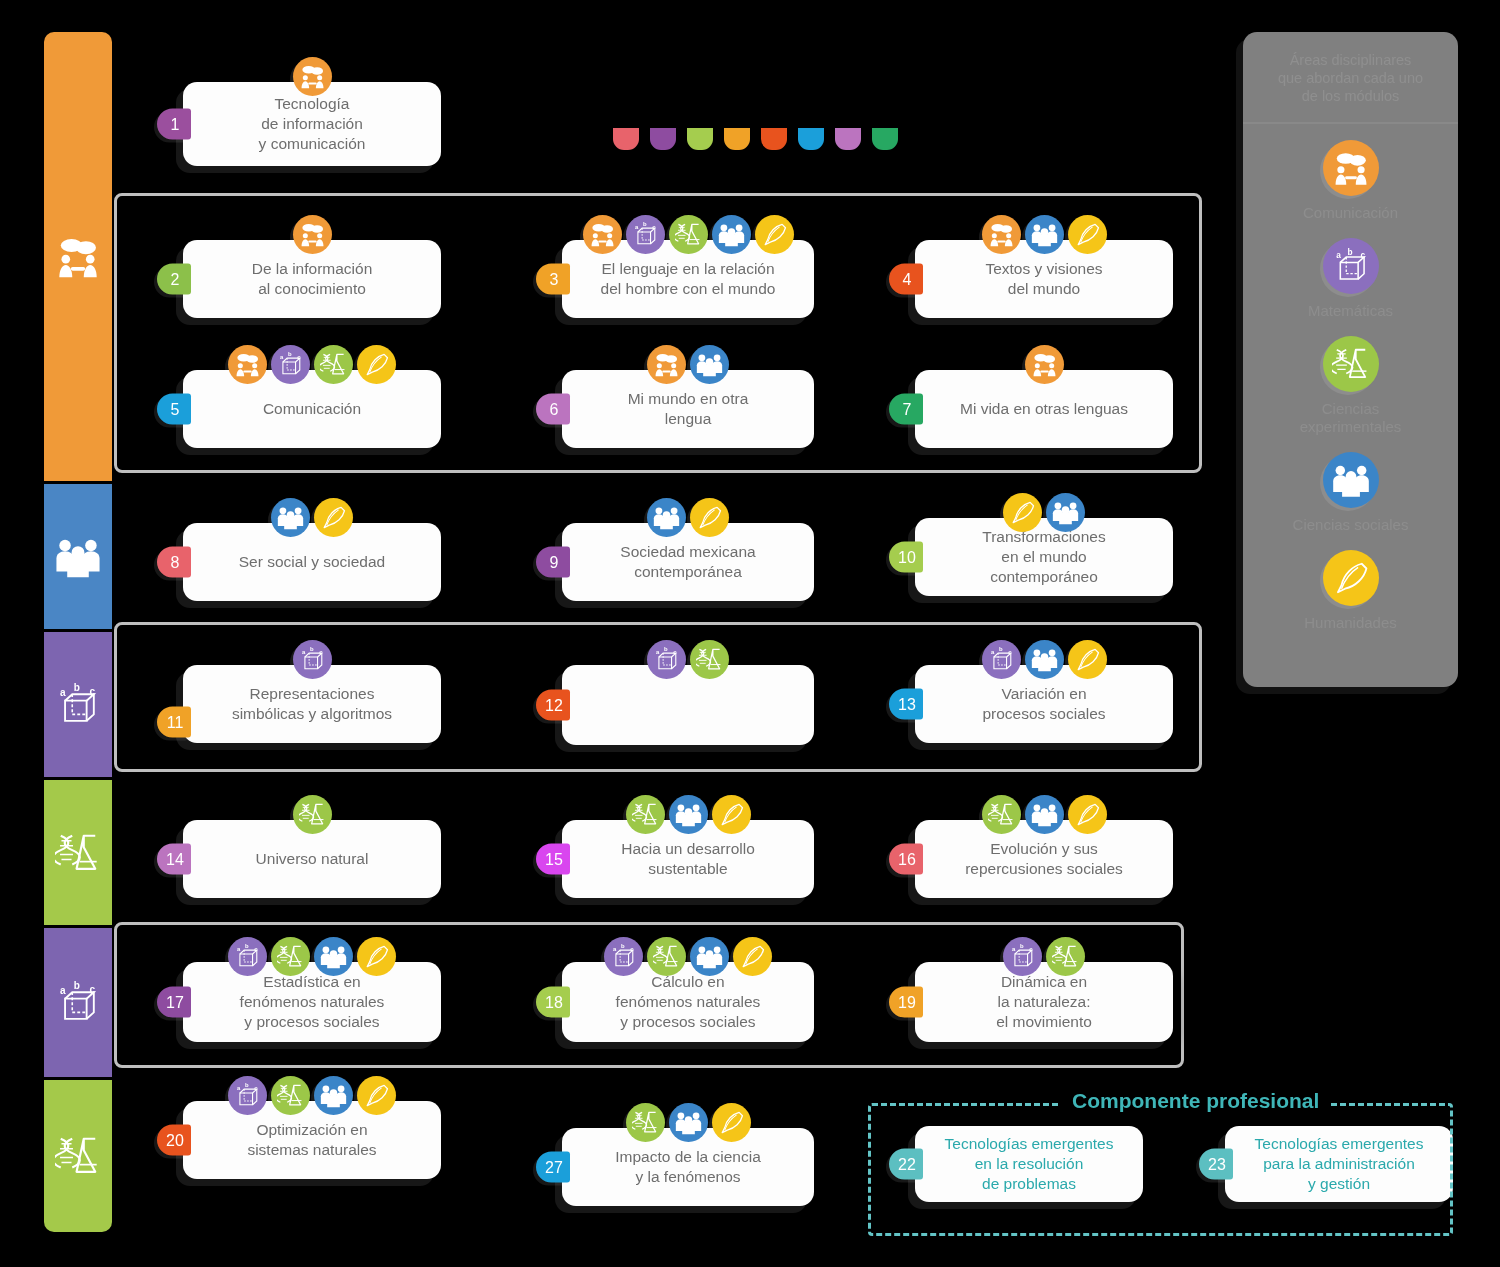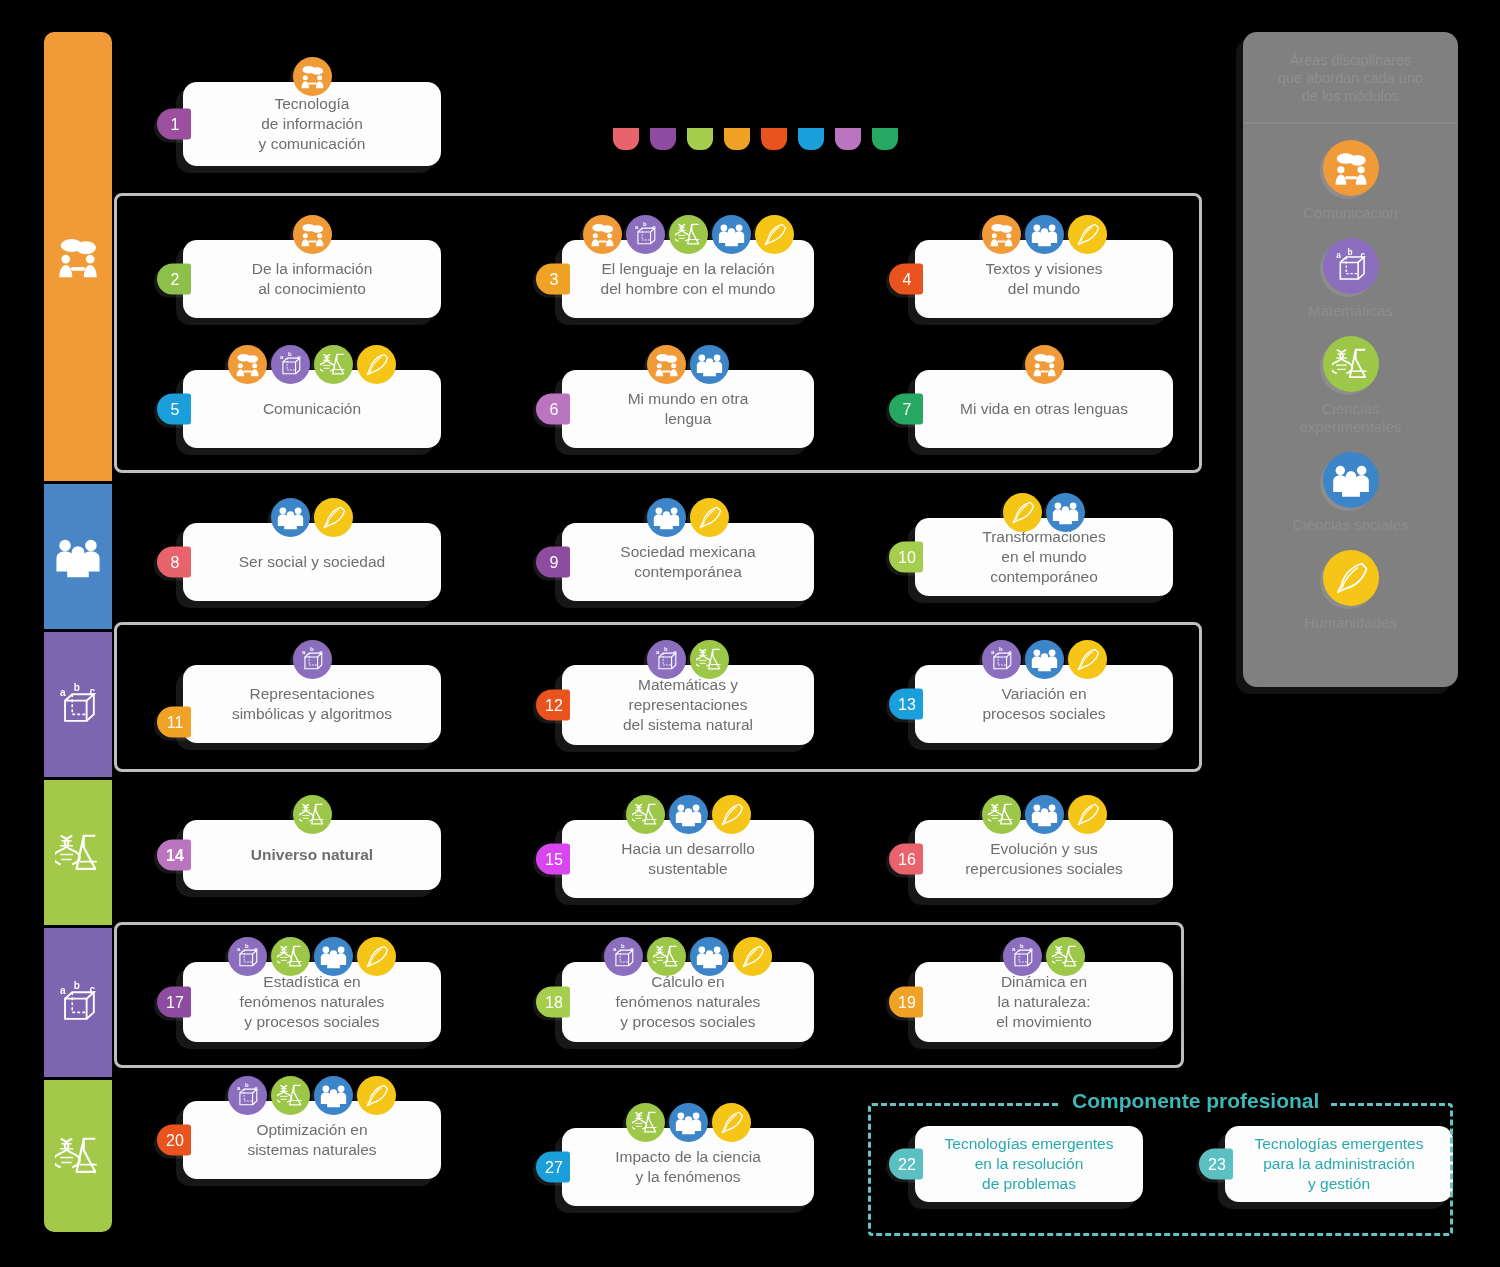--- a/index.html
+++ b/index.html
@@ -551,23 +551,20 @@
           <span class="disc" style="background: rgb(156, 199, 72);">
             <svg viewBox="0 0 64 64">
               <path d="M40 8h16M40 8v16l16 30H30z" fill="none" stroke="#fff" stroke-width="3" stroke-linejoin="round"></path>
               <path d="M34 44h24" stroke="#fff" stroke-width="2.4"></path>
               <path d="M8 8c14 6 14 14 0 20s-14 14 0 20" fill="none" stroke="#fff" stroke-width="3"></path>
               <path d="M24 8c-14 6-14 14 0 20s14 14 0 20" fill="none" stroke="#fff" stroke-width="3"></path>
               <path d="M9 15h14M7 22h18M7 34h18M9 41h14" stroke="#fff" stroke-width="2.2"></path>
             </svg>
           </span>
         </div>
-        <div class="label">Matemáticas y
-representaciones
-del sistema natural</div>
       </div>
       <div class="card" style="left: 915px; top: 665px; width: 258px; height: 78px;">
         <div class="badge" style="background: rgb(27, 159, 218);">13</div>
         <div class="icons">
           <span class="disc" style="background: rgb(139, 111, 190);">
             <svg viewBox="0 0 64 64">
               <text x="7" y="19" font-size="14" font-family="Liberation Sans, sans-serif" font-weight="bold" fill="#fff">a</text>
               <text x="26" y="13" font-size="14" font-family="Liberation Sans, sans-serif" font-weight="bold" fill="#fff">b</text>
               <text x="48" y="18" font-size="14" font-family="Liberation Sans, sans-serif" font-weight="bold" fill="#fff">c</text>
               <path d="M14 26h30v28H14z" fill="none" stroke="#fff" stroke-width="2.6"></path>
@@ -589,21 +586,21 @@
           <span class="disc" style="background: rgb(245, 197, 24);">
             <svg viewBox="0 0 64 64">
               <path d="M50 8C34 12 20 26 16 44l-6 12 12-6c18-4 32-18 36-34z" fill="none" stroke="#fff" stroke-width="3" stroke-linejoin="round"></path>
               <path d="M44 14C32 22 22 34 16 50" fill="none" stroke="#fff" stroke-width="2.4"></path>
             </svg>
           </span>
         </div>
         <div class="label">Variación en
 procesos sociales</div>
       </div>
-      <div class="card" style="left: 183px; top: 820px; width: 258px; height: 70px; font-weight: bold;">
+      <div class="card" style="left: 183px; top: 820px; width: 258px; height: 78px;">
         <div class="badge" style="background: rgb(187, 116, 191);">14</div>
         <div class="icons">
           <span class="disc" style="background: rgb(156, 199, 72);">
             <svg viewBox="0 0 64 64">
               <path d="M40 8h16M40 8v16l16 30H30z" fill="none" stroke="#fff" stroke-width="3" stroke-linejoin="round"></path>
               <path d="M34 44h24" stroke="#fff" stroke-width="2.4"></path>
               <path d="M8 8c14 6 14 14 0 20s-14 14 0 20" fill="none" stroke="#fff" stroke-width="3"></path>
               <path d="M24 8c-14 6-14 14 0 20s14 14 0 20" fill="none" stroke="#fff" stroke-width="3"></path>
               <path d="M9 15h14M7 22h18M7 34h18M9 41h14" stroke="#fff" stroke-width="2.2"></path>
             </svg>

